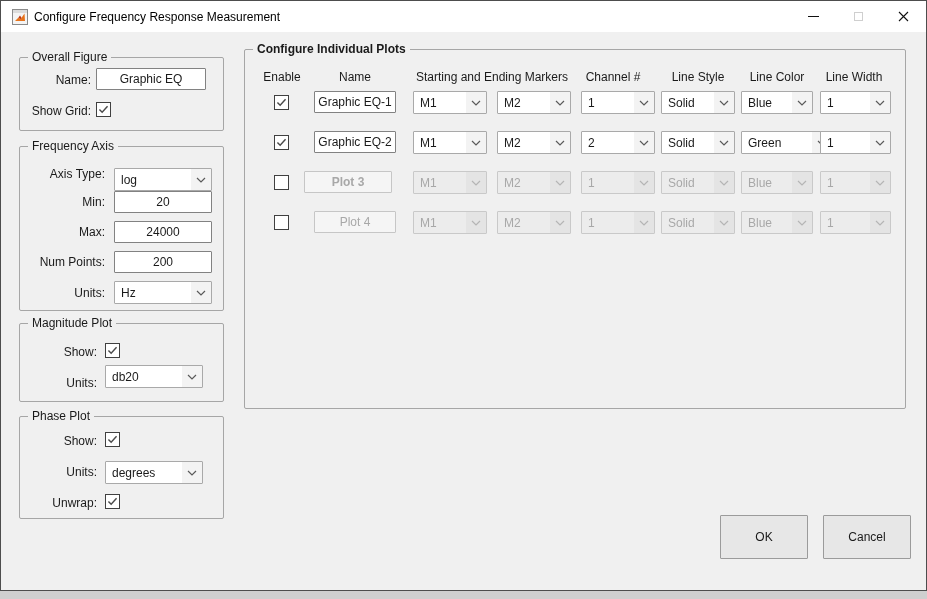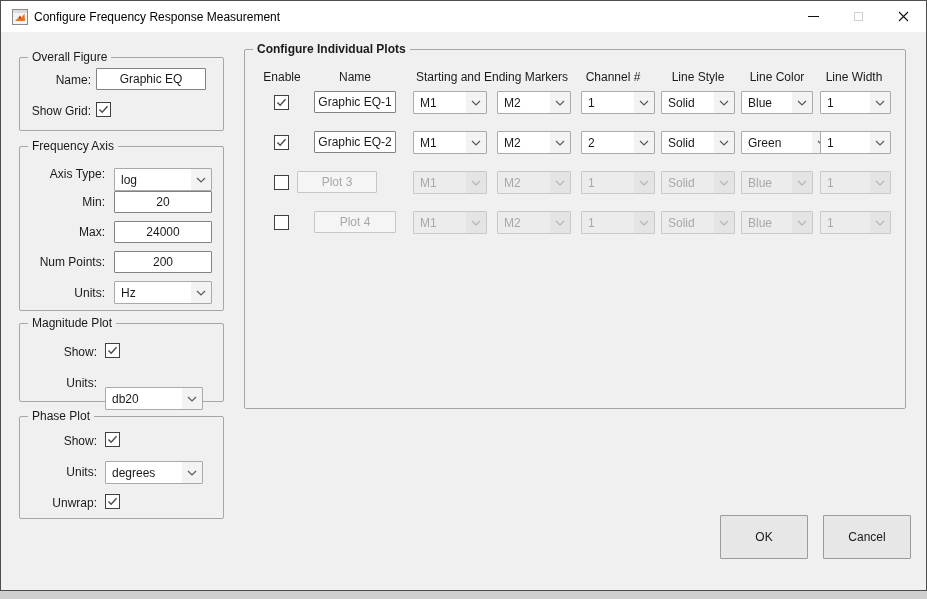--- a/index.html
+++ b/index.html
@@ -152,21 +152,21 @@
   <div class="groupbox" style="left:18px;top:322px;width:205px;height:79px;">
     <span class="gb-title">Magnitude Plot</span>
   </div>
   <div class="lbl" style="left:18px;width:78px;top:344px;">Show:</div>
   <div class="checkbox checked" style="left:104px;top:342px;">
     <svg class="check" width="11" height="9" viewBox="0 0 12 10">
         <path d="M1.5 5 L4.5 8 L10.5 1.5"></path>
       </svg>
   </div>
   <div class="lbl" style="left:18px;width:78px;top:375px;">Units:</div>
-  <div class="combo" style="left:104px;top:386px;width:98px;">
+  <div class="combo" style="left:104px;top:364px;width:98px;">
     <span class="ct">db20</span>
     <span class="ca">
         <svg width="10" height="6" viewBox="0 0 10 6">
           <path d="M1 1 L5 5 L9 1" fill="none" stroke-width="1.2"></path>
         </svg>
       </span>
   </div>
 
   <div class="groupbox" style="left:18px;top:415px;width:205px;height:103px;">
     <span class="gb-title">Phase Plot</span>
@@ -316,21 +316,21 @@
             <path d="M1 1 L5 5 L9 1" fill="none" stroke-width="1.2"></path>
           </svg>
         </span>
     </div>
   </div>
 
   <div class="prow row-disabled" style="top:170px;">
     <div class="checkbox" style="left:273px;">
       
     </div>
-    <input class="edit" style="left: 296px; width: 80px;" value="Plot 3">
+    <input class="edit" style="left: 303px; width: 88px; font-weight: bold;" value="Plot 3">
     <div class="combo" style="left:412px;width:74px;">
       <span class="ct">M1</span>
       <span class="ca">
           <svg width="10" height="6" viewBox="0 0 10 6">
             <path d="M1 1 L5 5 L9 1" fill="none" stroke-width="1.2"></path>
           </svg>
         </span>
     </div>
     <div class="combo" style="left:496px;width:74px;">
       <span class="ct">M2</span>

